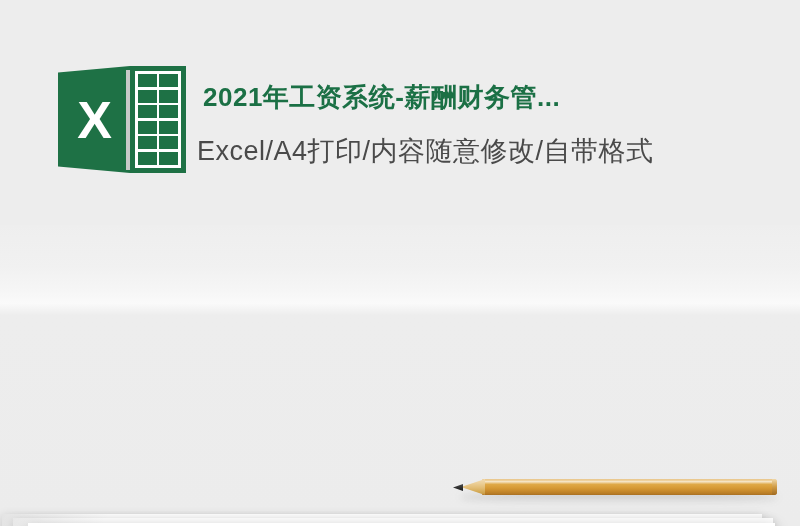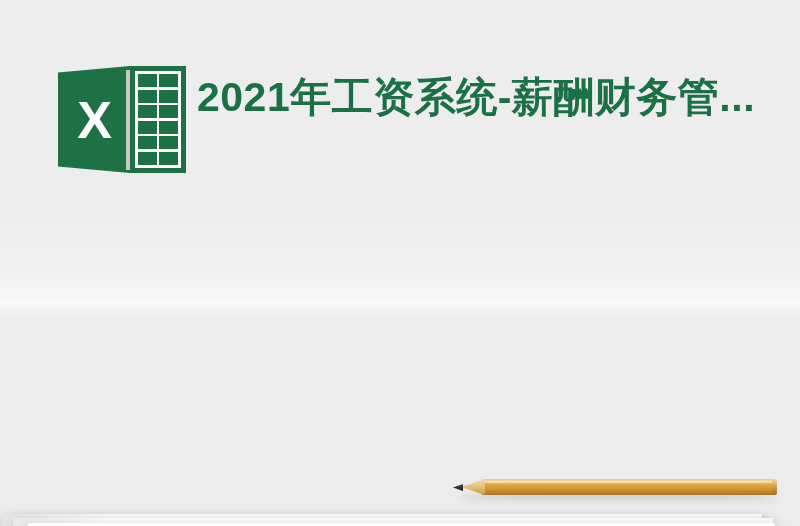--- a/index.html
+++ b/index.html
@@ -73,26 +73,26 @@
     display:grid;
     grid-template-columns:1fr 1fr;
     grid-template-rows:repeat(6, 1fr);
     gap:2.5px;
   }
   .xl-cell { background:#1e7145; }
 
   
   #banner-title {
     position:absolute;
-    left:197px; top:74px;
+    left:203px; top:74px;
     width:580px; height:46px;
     color:#1b7045;
     font-family:"Liberation Sans", sans-serif;
     font-weight:700;
-    font-size:41px;
+    font-size:26px;
     line-height:46px;
     letter-spacing:0.5px;
     white-space:nowrap;
     overflow:hidden;
   }
   #banner-subtitle {
     position:absolute;
     left:197px; top:131px;
     width:580px; height:40px;
     color:#4a4a4a;
@@ -232,20 +232,21 @@
           <div class="xl-cell"></div>
           <div class="xl-cell"></div>
           <div class="xl-cell"></div>
           <div class="xl-cell"></div>
           <div class="xl-cell"></div>
         </div>
       </div>
     </div>
 
     <div id="banner-title">2021年工资系统-薪酬财务管...</div>
+    <div id="banner-subtitle">Excel/A4打印/内容随意修改/自带格式</div>
   </div>
 
   <div id="preview-area">
     <div id="desk-surface"></div>
 
     <div class="sheet" id="sheet-back-2"></div>
     <div class="sheet" id="sheet-back-1"></div>
 
     <div id="board-frame"></div>
 

